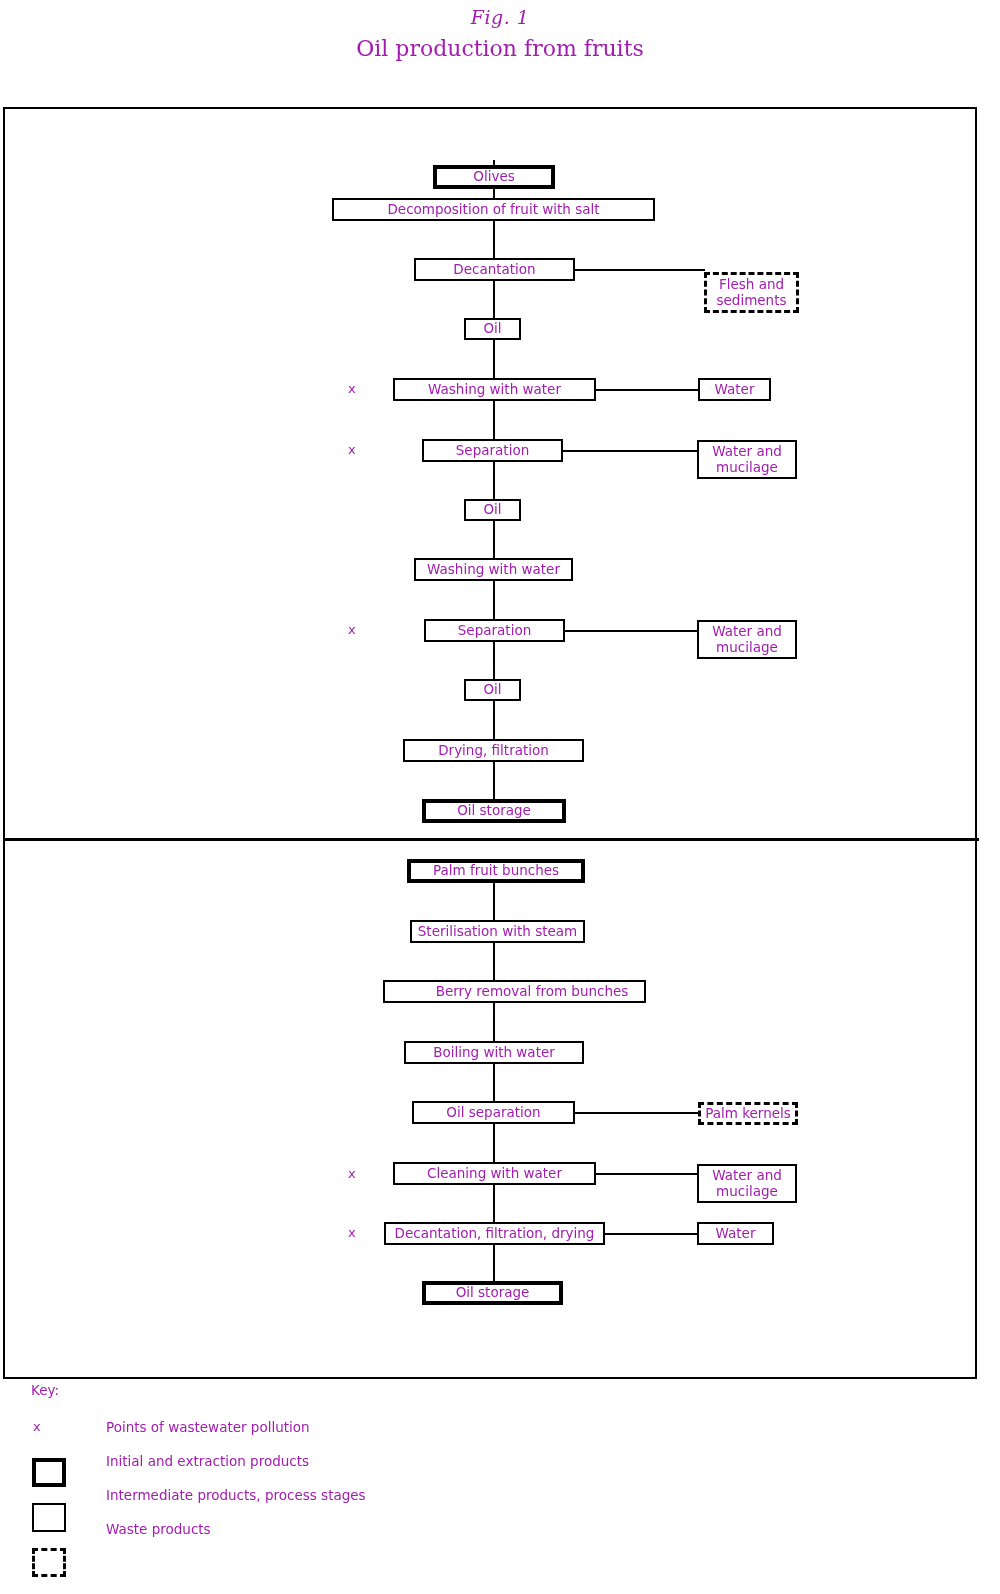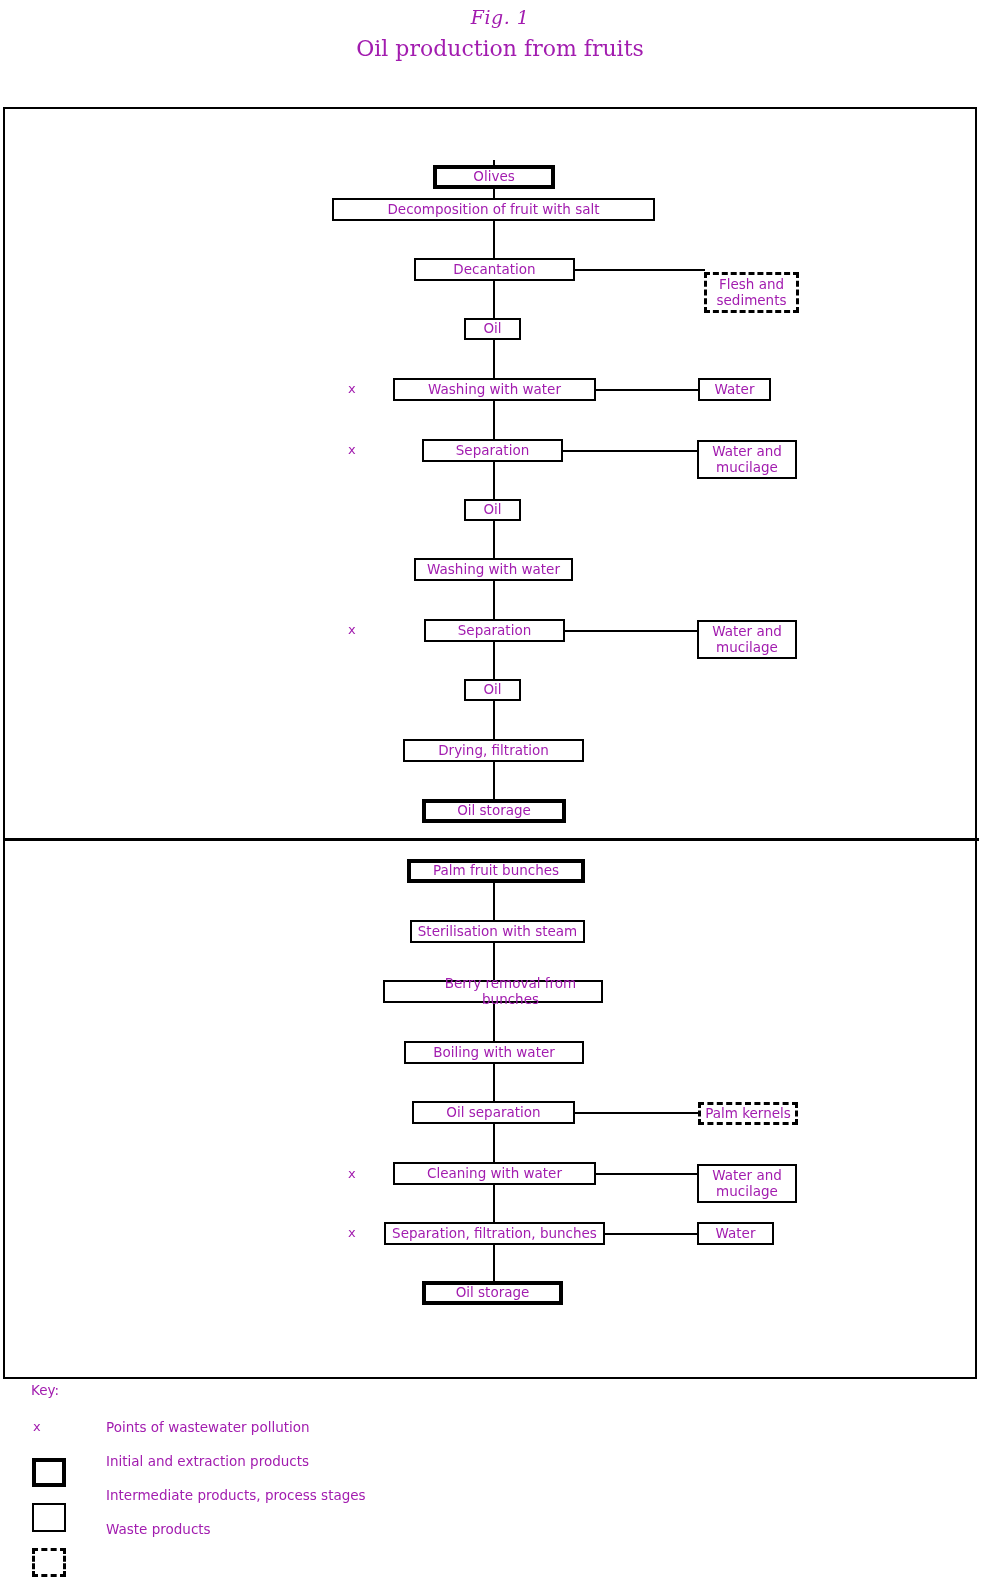--- a/index.html
+++ b/index.html
@@ -210,21 +210,21 @@
   <div class="spine" style="left:493px; top:882px; height:420px;"></div>
 
   <div class="node strong" style="left:407px; top:859px; width:178px; height:24px;">
     <span>Palm fruit bunches</span>
   </div>
 
   <div class="node" style="left:410px; top:920px; width:175px; height:23px;align-items:center;">
     <span>Sterilisation with steam</span>
   </div>
 
-  <div class="node" style="left:383px; top:980px; width:220px; height:23px;padding-left:35px;">
+  <div class="node" style="left:383px; top:980px; width:263px; height:23px;padding-left:35px;">
     <span>Berry removal from bunches</span>
   </div>
 
   <div class="node" style="left:404px; top:1041px; width:180px; height:23px;">
     <span>Boiling with water</span>
   </div>
 
   <div class="node" style="left:412px; top:1101px; width:163px; height:23px;">
     <span>Oil separation</span>
   </div>
@@ -238,21 +238,21 @@
     <span>Cleaning with water</span>
   </div>
   <div class="connector" style="left:596px; top:1173px; width:103px;"></div>
   <div class="node" style="left:697px; top:1164px; width:100px; height:39px;">
     <span>Water and
 mucilage</span>
   </div>
 
   <div class="xmark" style="left:348px; top:1225px;"><span>x</span></div>
   <div class="node" style="left:384px; top:1222px; width:221px; height:23px;">
-    <span>Separation, filtration, bunches</span>
+    <span>Decantation, filtration, drying</span>
   </div>
   <div class="connector" style="left:605px; top:1233px; width:92px;"></div>
   <div class="node" style="left:697px; top:1222px; width:77px; height:23px;">
     <span>Water</span>
   </div>
 
   <div class="node strong" style="left:422px; top:1281px; width:141px; height:24px;">
     <span>Oil storage</span>
   </div>
 

